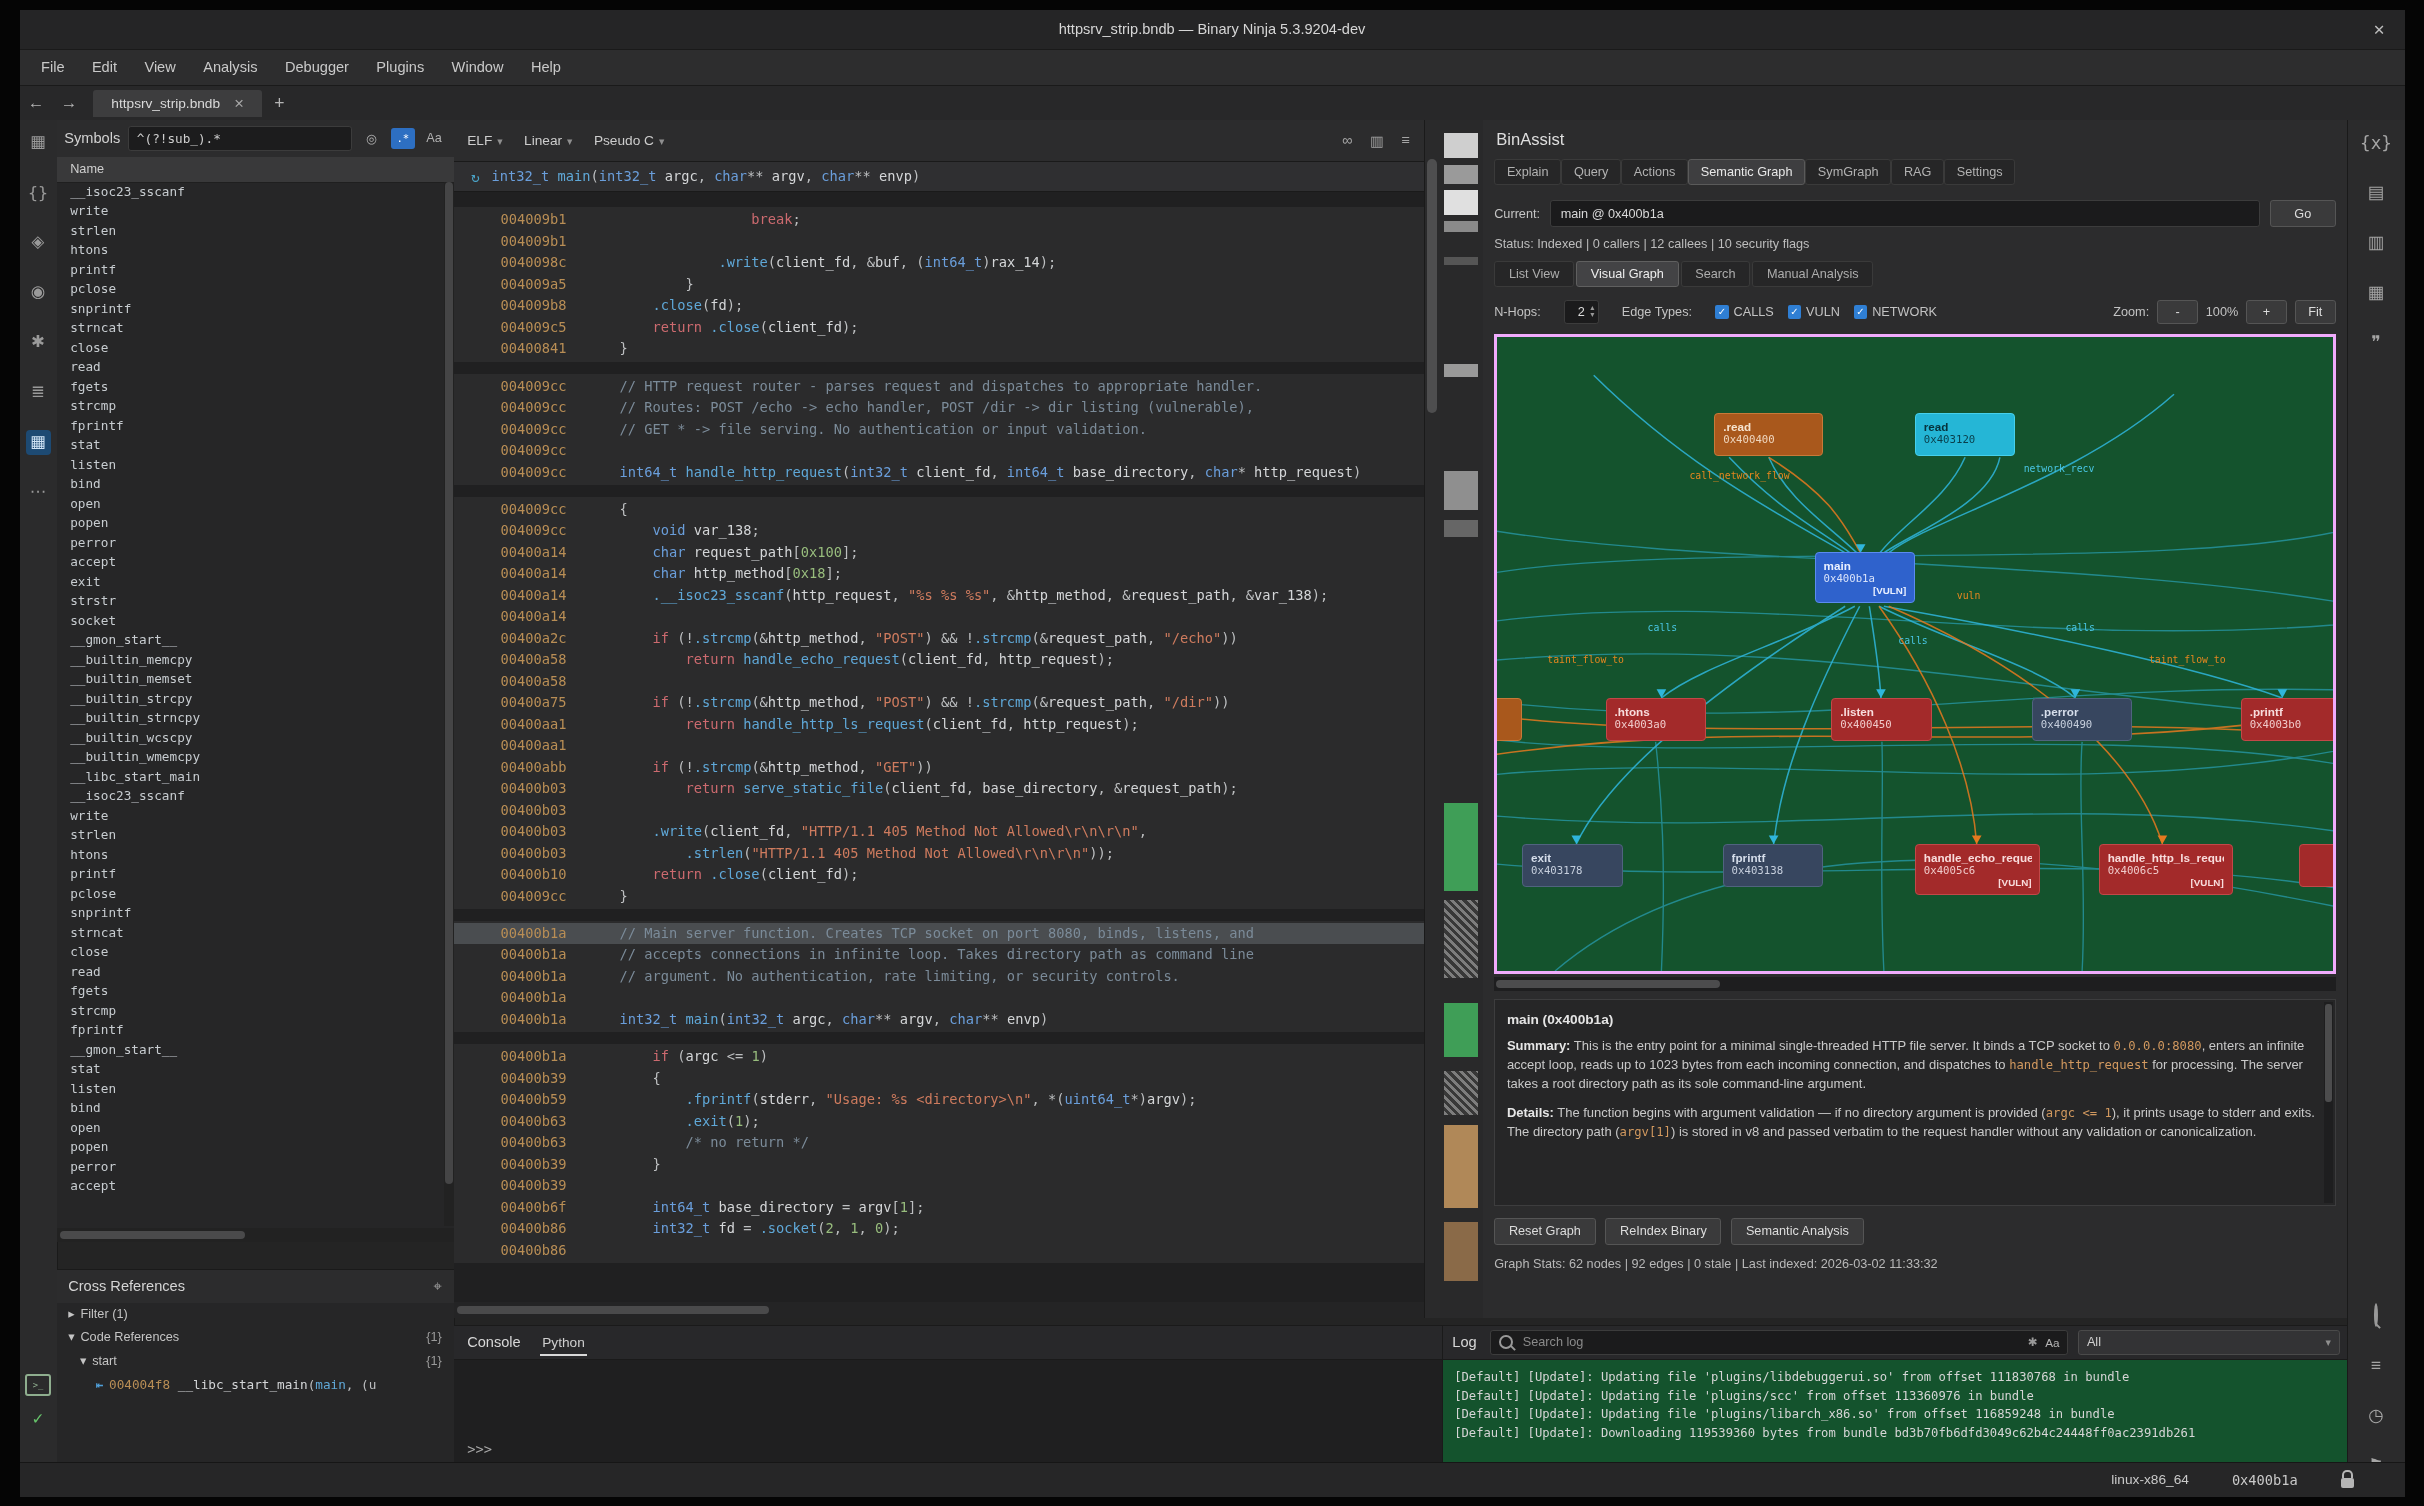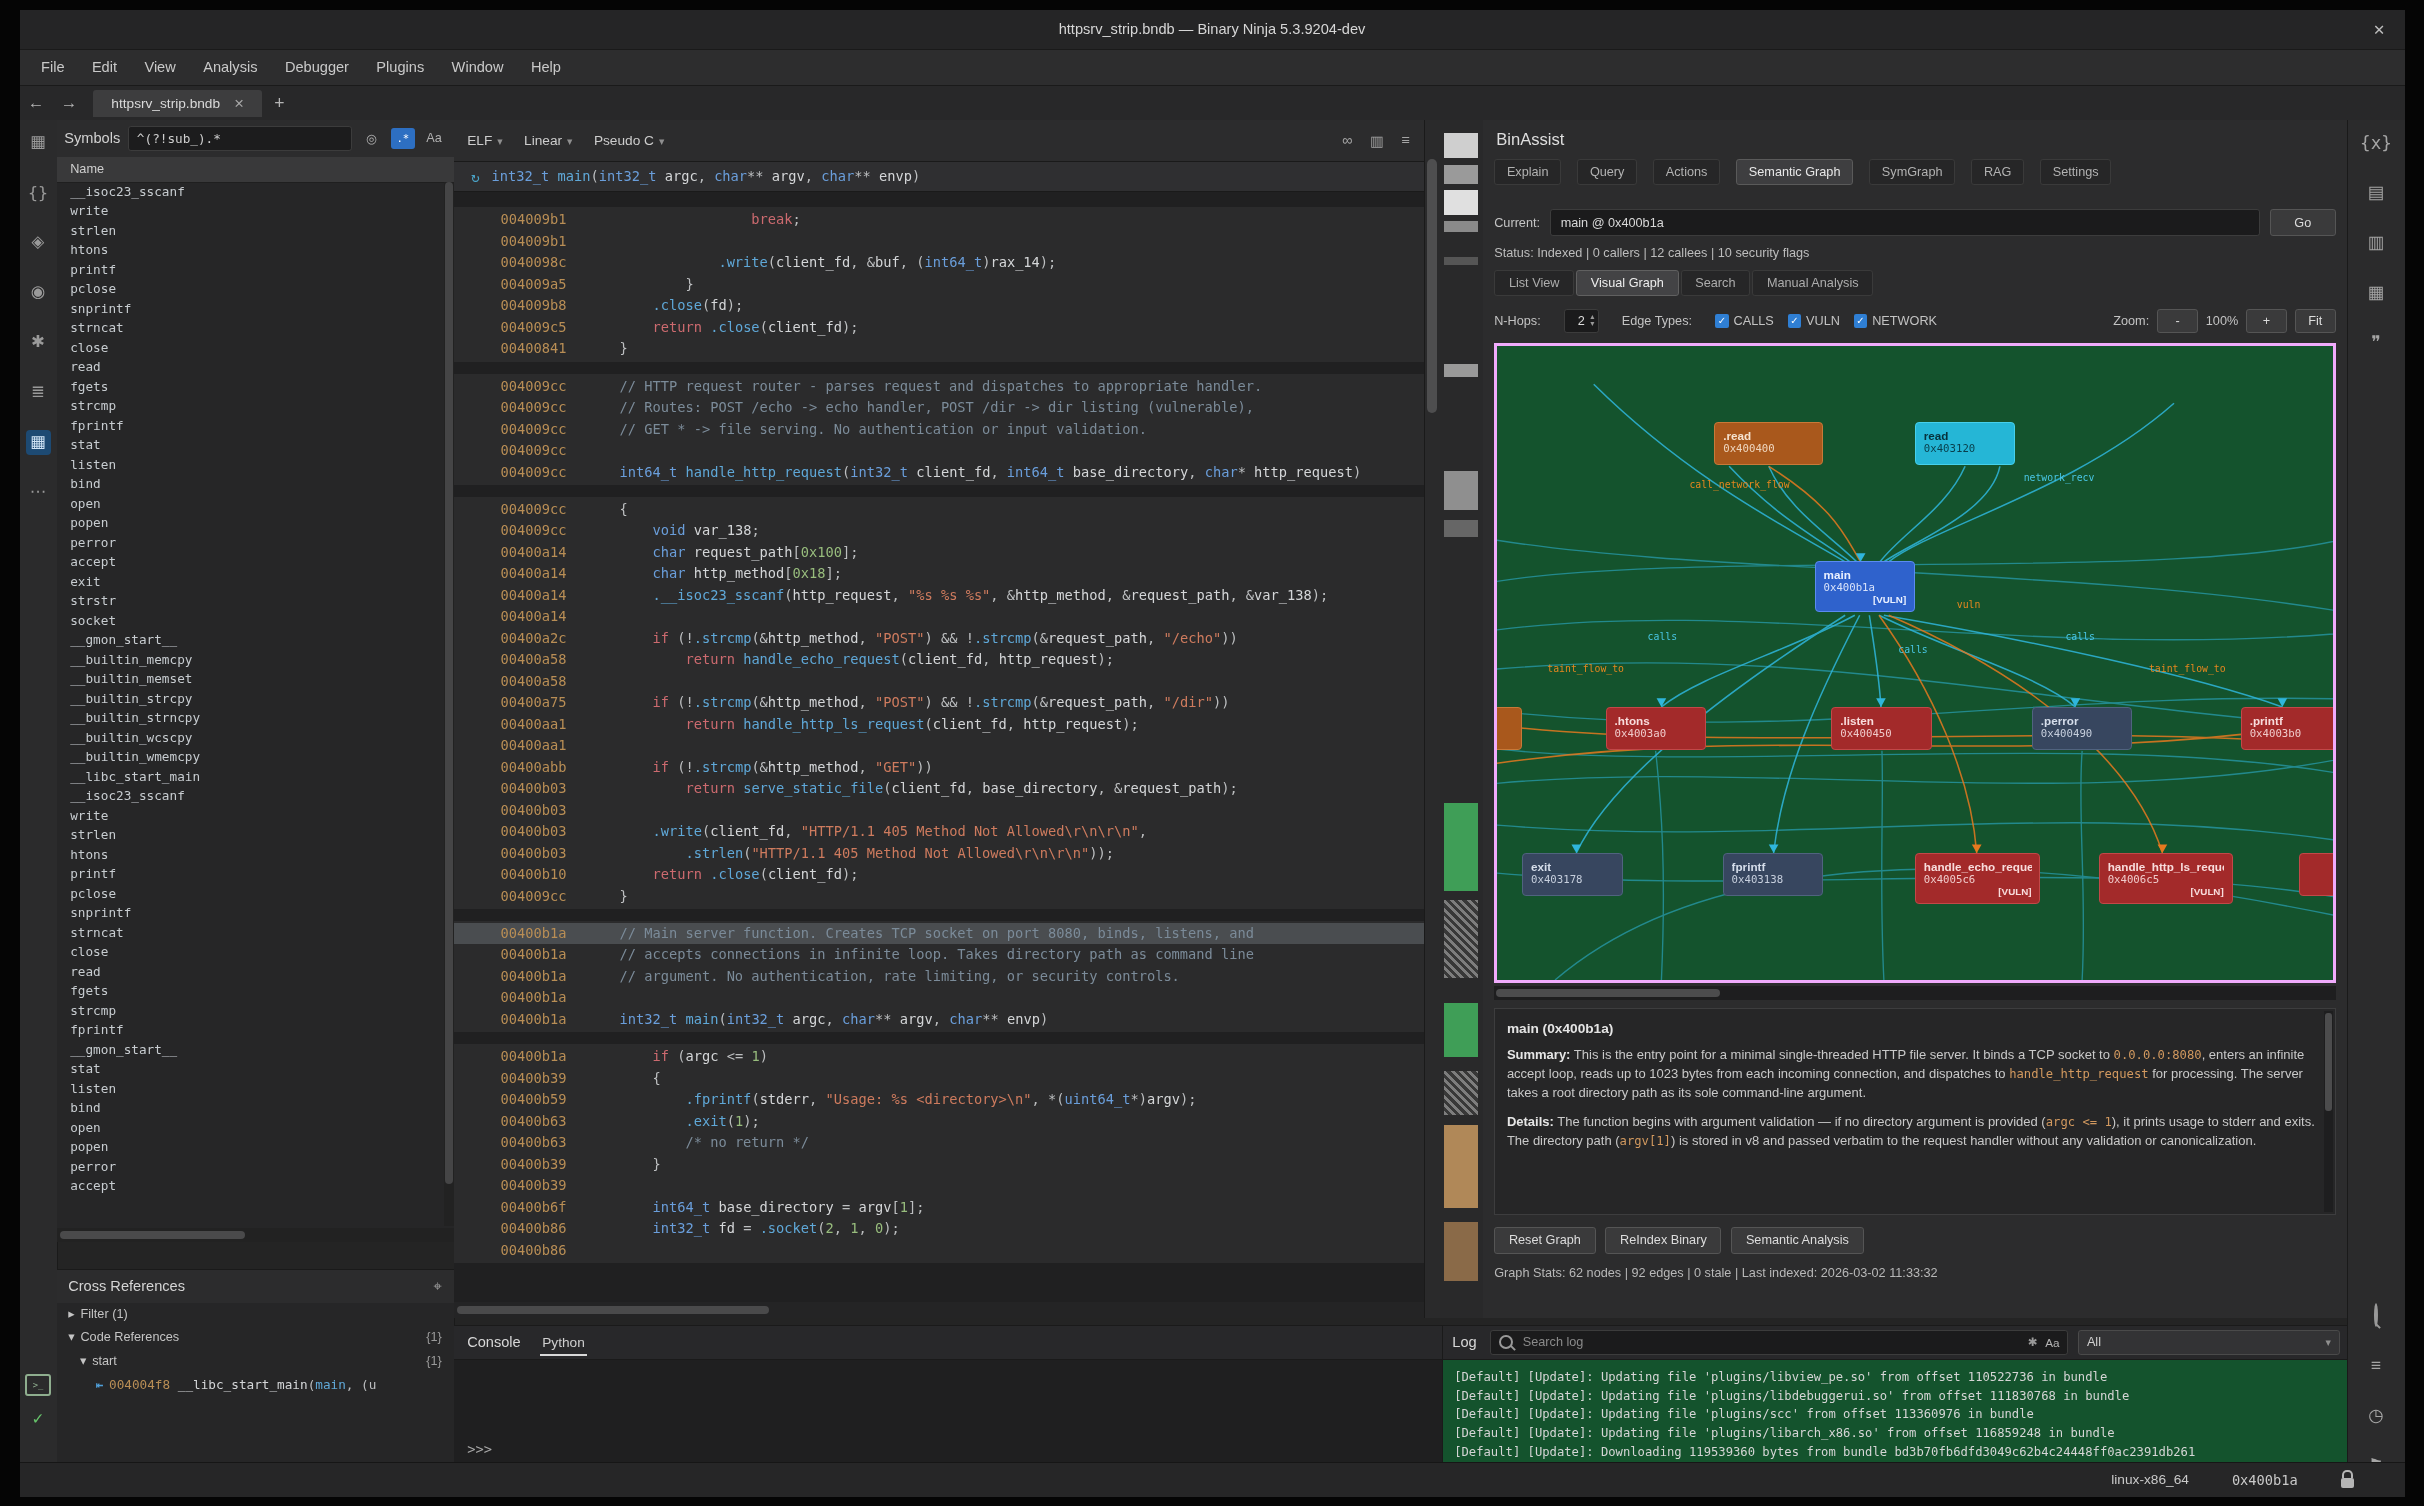--- a/index.html
+++ b/index.html
@@ -72,21 +72,21 @@
   
   .vscroll{position:absolute;left:1404px;top:0;width:15.6px;height:1198px;background:#2a2a2b;border-left:1px solid #1a1a1a;}
   .vscroll .thumb{position:absolute;top:39px;left:2.9px;width:9.8px;height:254px;background:#4e4e4f;border-radius:4.9px;}
   .minimap{position:absolute;left:1420px;top:0;width:43px;height:1198px;background:#29292a;border-right:1px solid #1a1a1a;}
   .minimap .seg{position:absolute;left:4.9px;right:4.9px;}
   .checker{background:repeating-linear-gradient(45deg,#7d7d7d 0 2.9px,#383838 2.9px 5.9px);}
   
   .binassist{position:absolute;left:1463px;top:0;width:866px;height:1198px;background:#2c2c2d;border-right:1px solid #1a1a1a;padding:0;box-sizing:border-box;}
   .ba-inner{padding:7.8px 11.7px;}
   .ba-title{font-size:16.6px;color:#dedede;margin:2px 0 9.8px 2px;}
-  .ba-tabs{display:flex;gap:16px;margin-bottom:24px;}
+  .ba-tabs{display:flex;gap:0;margin-bottom:15px;}
   .ba-tab{padding:4.9px 11.7px;font-size:12.7px;color:#b2b2b2;background:#262627;border:1px solid #3a3a3a;border-radius:2.9px;}
   .ba-tab.active{background:#3e3e40;color:#e8e8e8;border-color:#5a5a5a;}
   .ba-current{display:flex;align-items:center;gap:9.8px;margin-bottom:9.8px;}
   .ba-current label{font-size:12.7px;color:#c5c5c5;}
   .ba-input{flex:1;height:25px;background:#1b1b1c;border:1px solid #3c3c3c;color:#d8d8d8;font-size:12.7px;padding:0 9.8px;border-radius:2.9px;}
   .ba-go{width:64px;height:25px;background:#3a3a3b;border:1px solid #555;color:#ddd;font-size:12.7px;border-radius:2.9px;display:flex;align-items:center;justify-content:center;}
   .ba-status{font-size:12.7px;color:#bdbdbd;margin-bottom:9.8px;}
   .ba-subtabs{display:flex;gap:2px;margin-bottom:13.7px;}
   .ba-subtab{padding:4.9px 13.7px;font-size:12.7px;color:#adadad;background:#262627;border:1px solid #3a3a3a;border-radius:2.9px;}
   .ba-subtab.active{background:#434345;color:#eee;border-color:#606060;}
@@ -618,21 +618,20 @@
           <span style="color:#9a9a9a;font-size:11.7px">✱</span>
           <span style="color:#b5b5b5;font-size:11.7px">Aa</span>
         </span>
         <span class="log-filter">
           <span>All</span>
             <span class="caret">▾</span>
         </span>
       </div>
       <div class="log-body">
 
-      <div class="log-line">[Default] [Update]: Updating file 'plugins/libview_pe.so' from offset 110522736 in bundle</div>
           <div class="log-line">[Default] [Update]: Updating file 'plugins/libdebuggerui.so' from offset 111830768 in bundle</div>
           <div class="log-line">[Default] [Update]: Updating file 'plugins/scc' from offset 113360976 in bundle</div>
           <div class="log-line">[Default] [Update]: Updating file 'plugins/libarch_x86.so' from offset 116859248 in bundle</div>
           <div class="log-line">[Default] [Update]: Downloading 119539360 bytes from bundle bd3b70fb6dfd3049c62b4c24448ff0ac2391db261</div>
         </div>
     </div>
 
     <div class="rightstrip">
       <span class="ic mono">{x}</span>
       <span class="ic">▤</span>

